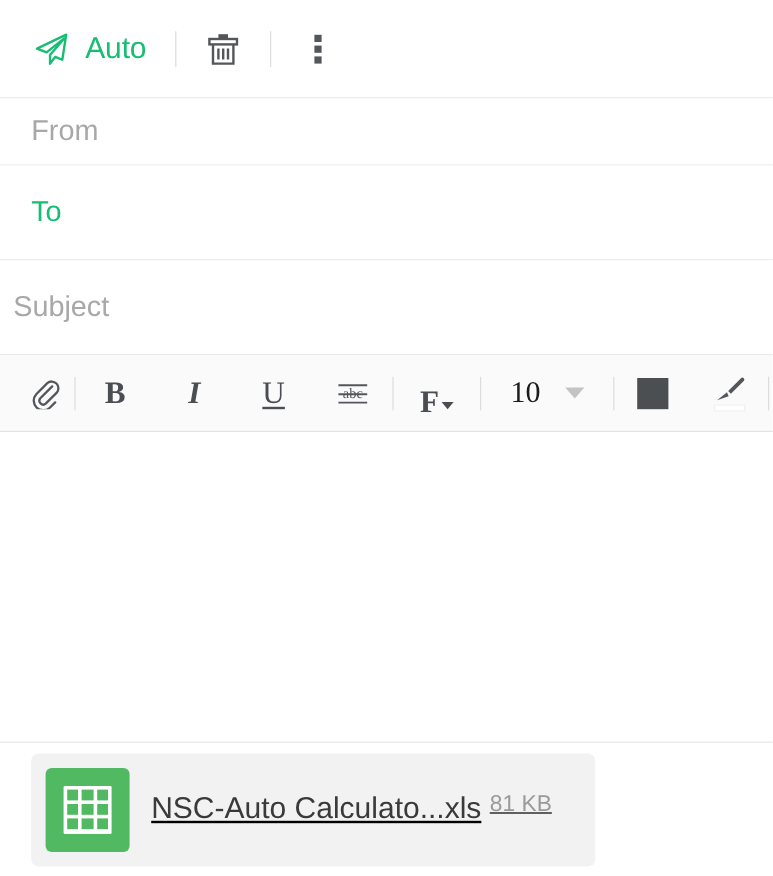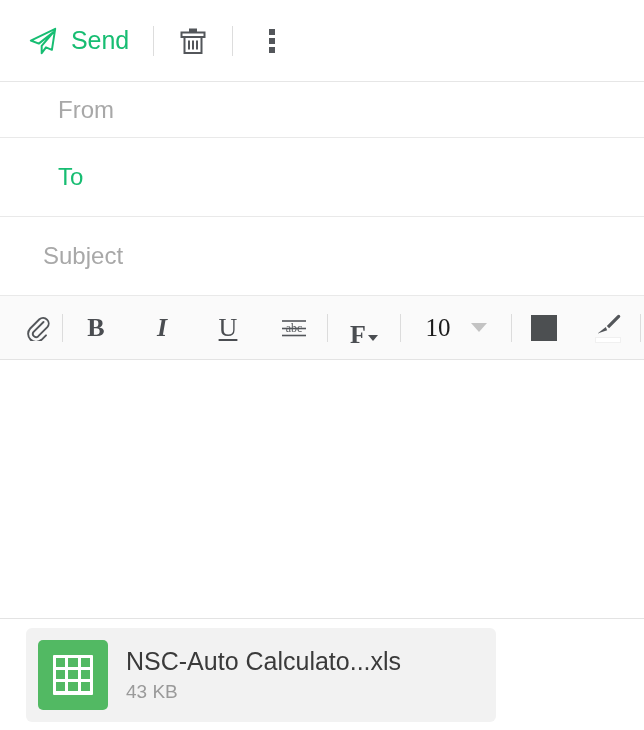--- a/index.html
+++ b/index.html
@@ -91,21 +91,20 @@
 
   .row-from    { height: 56px; flex: 0 0 56px; }
   .row-to      { height: 79px; flex: 0 0 79px; }
   .row-subject { height: 79px; flex: 0 0 79px; padding-left: 11px; }
 
   .field-label {
     font-size: 24px;
     color: #a8a8a8;
     font-weight: 400;
     line-height: 1;
-    margin-left: 32px;
   }
   .field-label.accent { color: #17bd72; }
 
   .field-value {
     font-size: 24px;
     color: #151515;
     font-weight: 700;
     margin-left: 18px;
     line-height: 1;
     white-space: nowrap;
@@ -225,21 +224,21 @@
     display: grid;
     grid-template-columns: repeat(3, 1fr);
     grid-template-rows: repeat(3, 1fr);
     gap: 3px;
     background: #ffffff;
     padding: 3px;
     border-radius: 1px;
   }
   .grid-glyph i { display: block; background: #52b963; }
 
-  .file-meta { display: flex; flex-direction: column; gap: 7px; min-width: 0; }
+  .file-meta { display: flex; flex-direction: row; gap: 7px; min-width: 0; text-decoration: underline; }
 
   .file-name {
     font-size: 25px;
     color: #3a3a3a;
     line-height: 1.05;
     white-space: nowrap;
   }
   .file-size {
     font-size: 19px;
     color: #9a9a9a;
@@ -252,21 +251,21 @@
 <div class="compose-window">
 
   <div class="action-bar">
 
     <div class="send-button">
       <span>
         <svg class="send-icon" viewBox="0 0 32 32">
           <path d="M29 3 L3 15.5 L11.5 18.8 L27.2 6.4 L14.6 21.2 L14.6 29 L19.2 22.8 L25.5 25.4 Z" fill="none" stroke="#17bd72" stroke-width="2.1" stroke-linejoin="round" stroke-linecap="round"></path>
         </svg>
       </span>
-      <span class="send-label">Send</span>
+      <span class="send-label">Auto</span>
     </div>
 
     <div class="bar-divider"></div>
 
     <div class="icon-button">
       <span>
         <svg class="trash-icon" viewBox="0 0 26 28">
           <rect x="9" y="1.5" width="8" height="3.5" fill="#53565a"></rect>
           <rect x="1.5" y="5.5" width="23" height="4.5" fill="none" stroke="#53565a" stroke-width="2"></rect>
           <path d="M4.5 10.5 L4.5 26 L21.5 26 L21.5 10.5" fill="none" stroke="#53565a" stroke-width="2"></path>
@@ -372,18 +371,18 @@
             <i></i>
             <i></i>
             <i></i>
             <i></i>
             <i></i>
             <i></i>
         </span>
       </div>
       <div class="file-meta">
         <span class="file-name">NSC-Auto Calculato...xls</span>
-        <span class="file-size">43 KB</span>
+        <span class="file-size">81 KB</span>
       </div>
     </div>
   </div>
 
 </div>
 
 </body></html>

